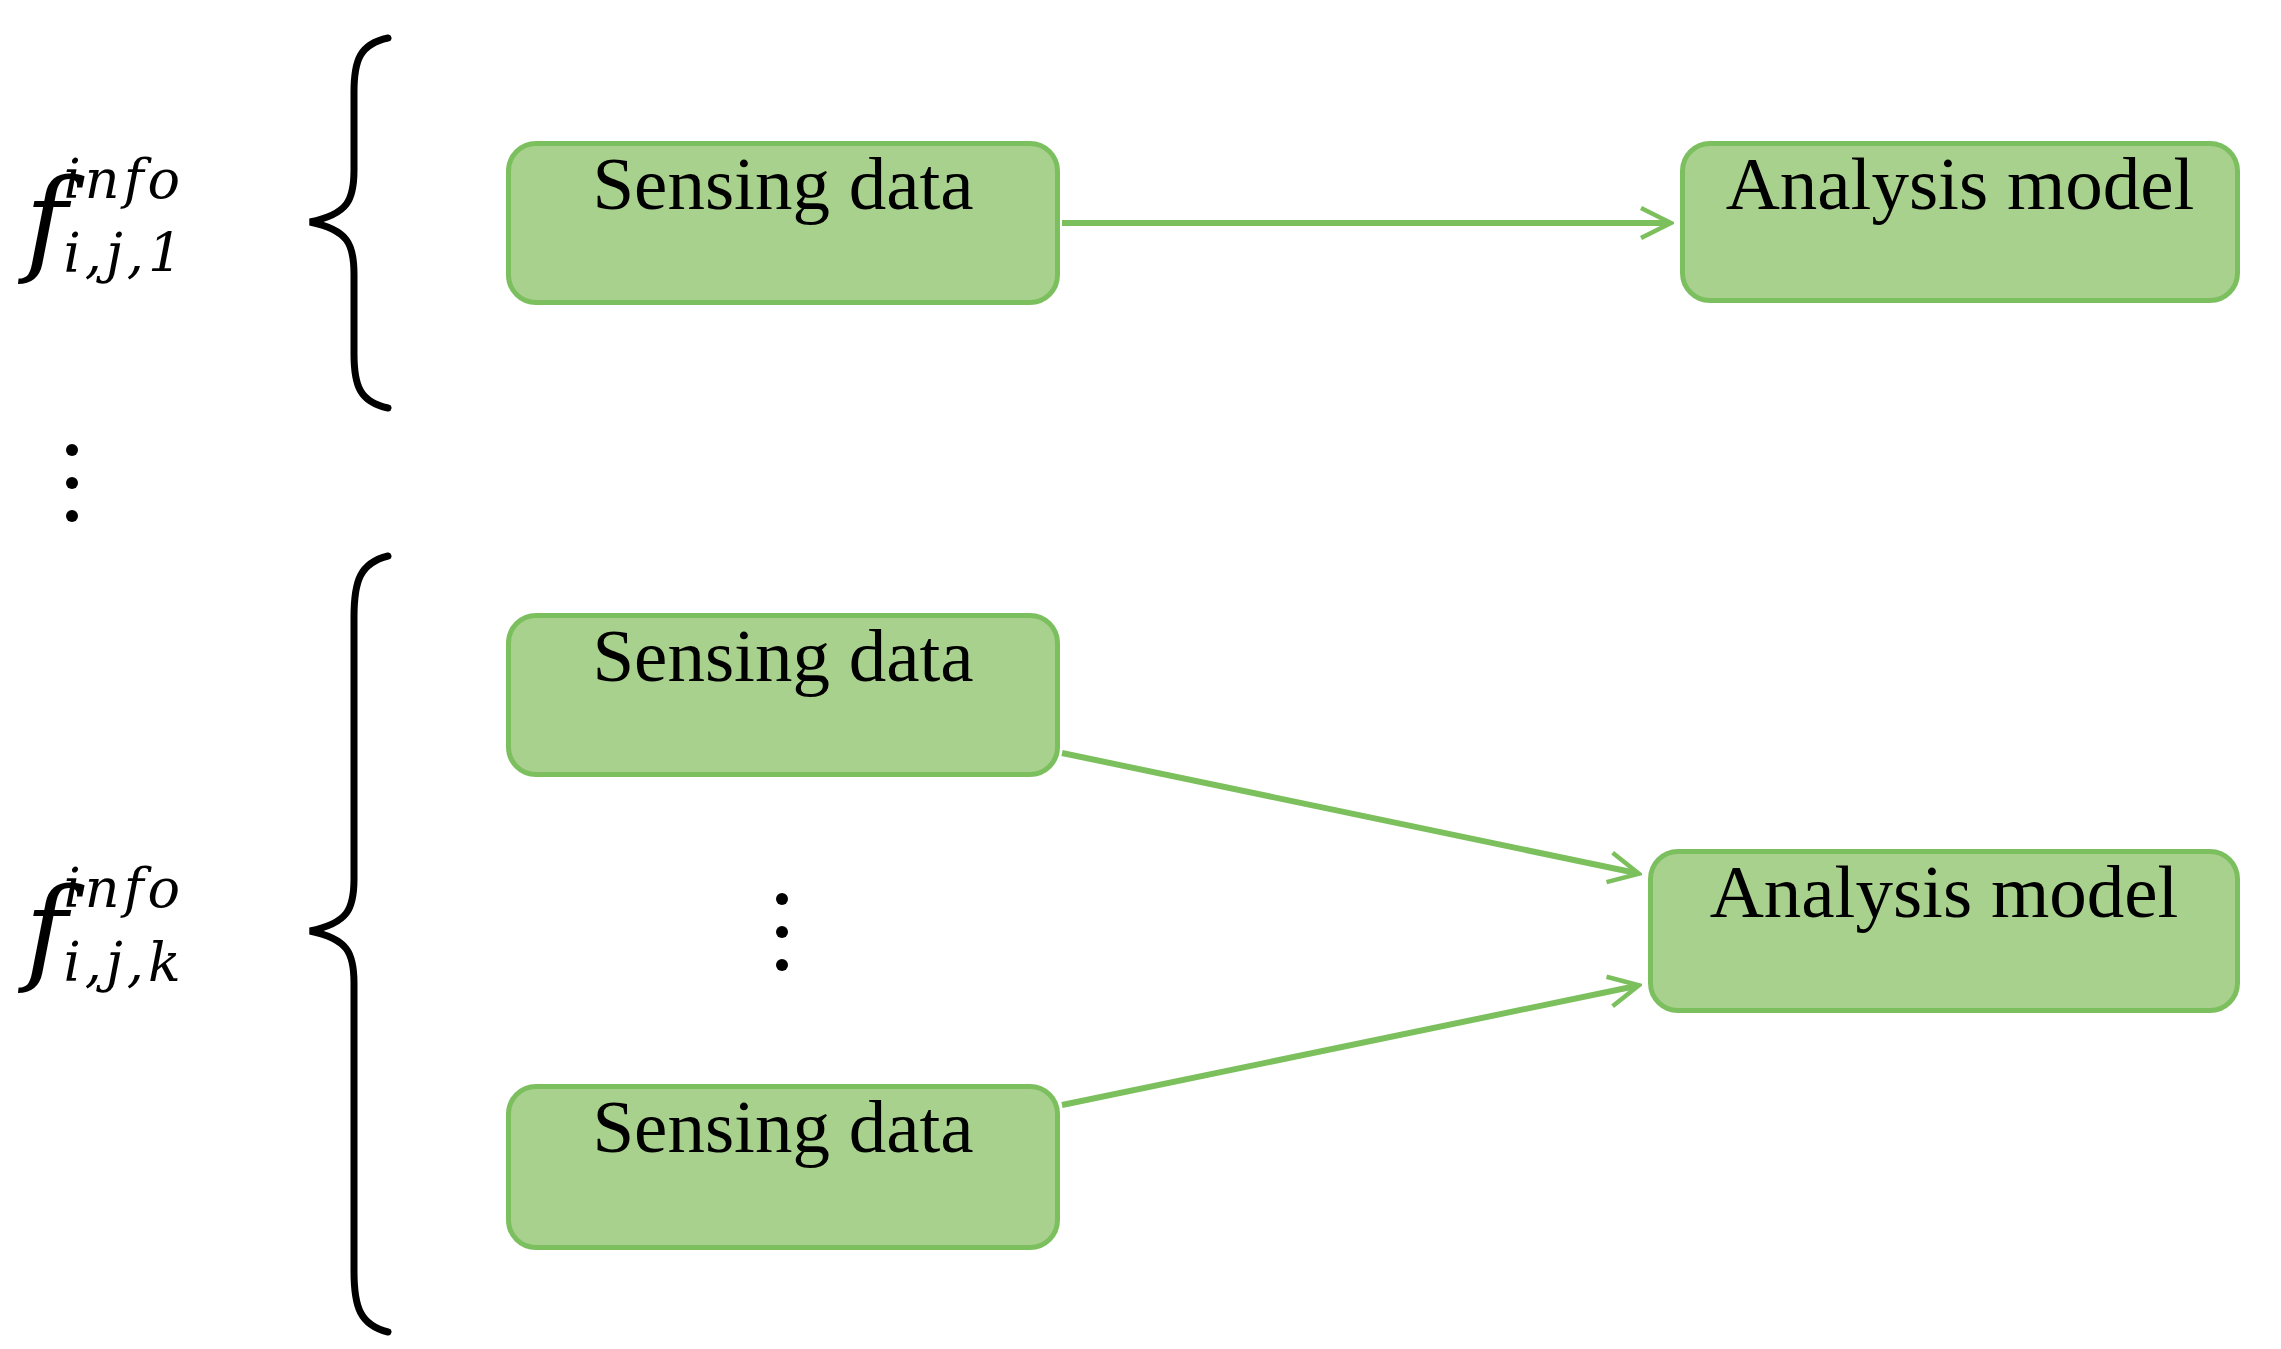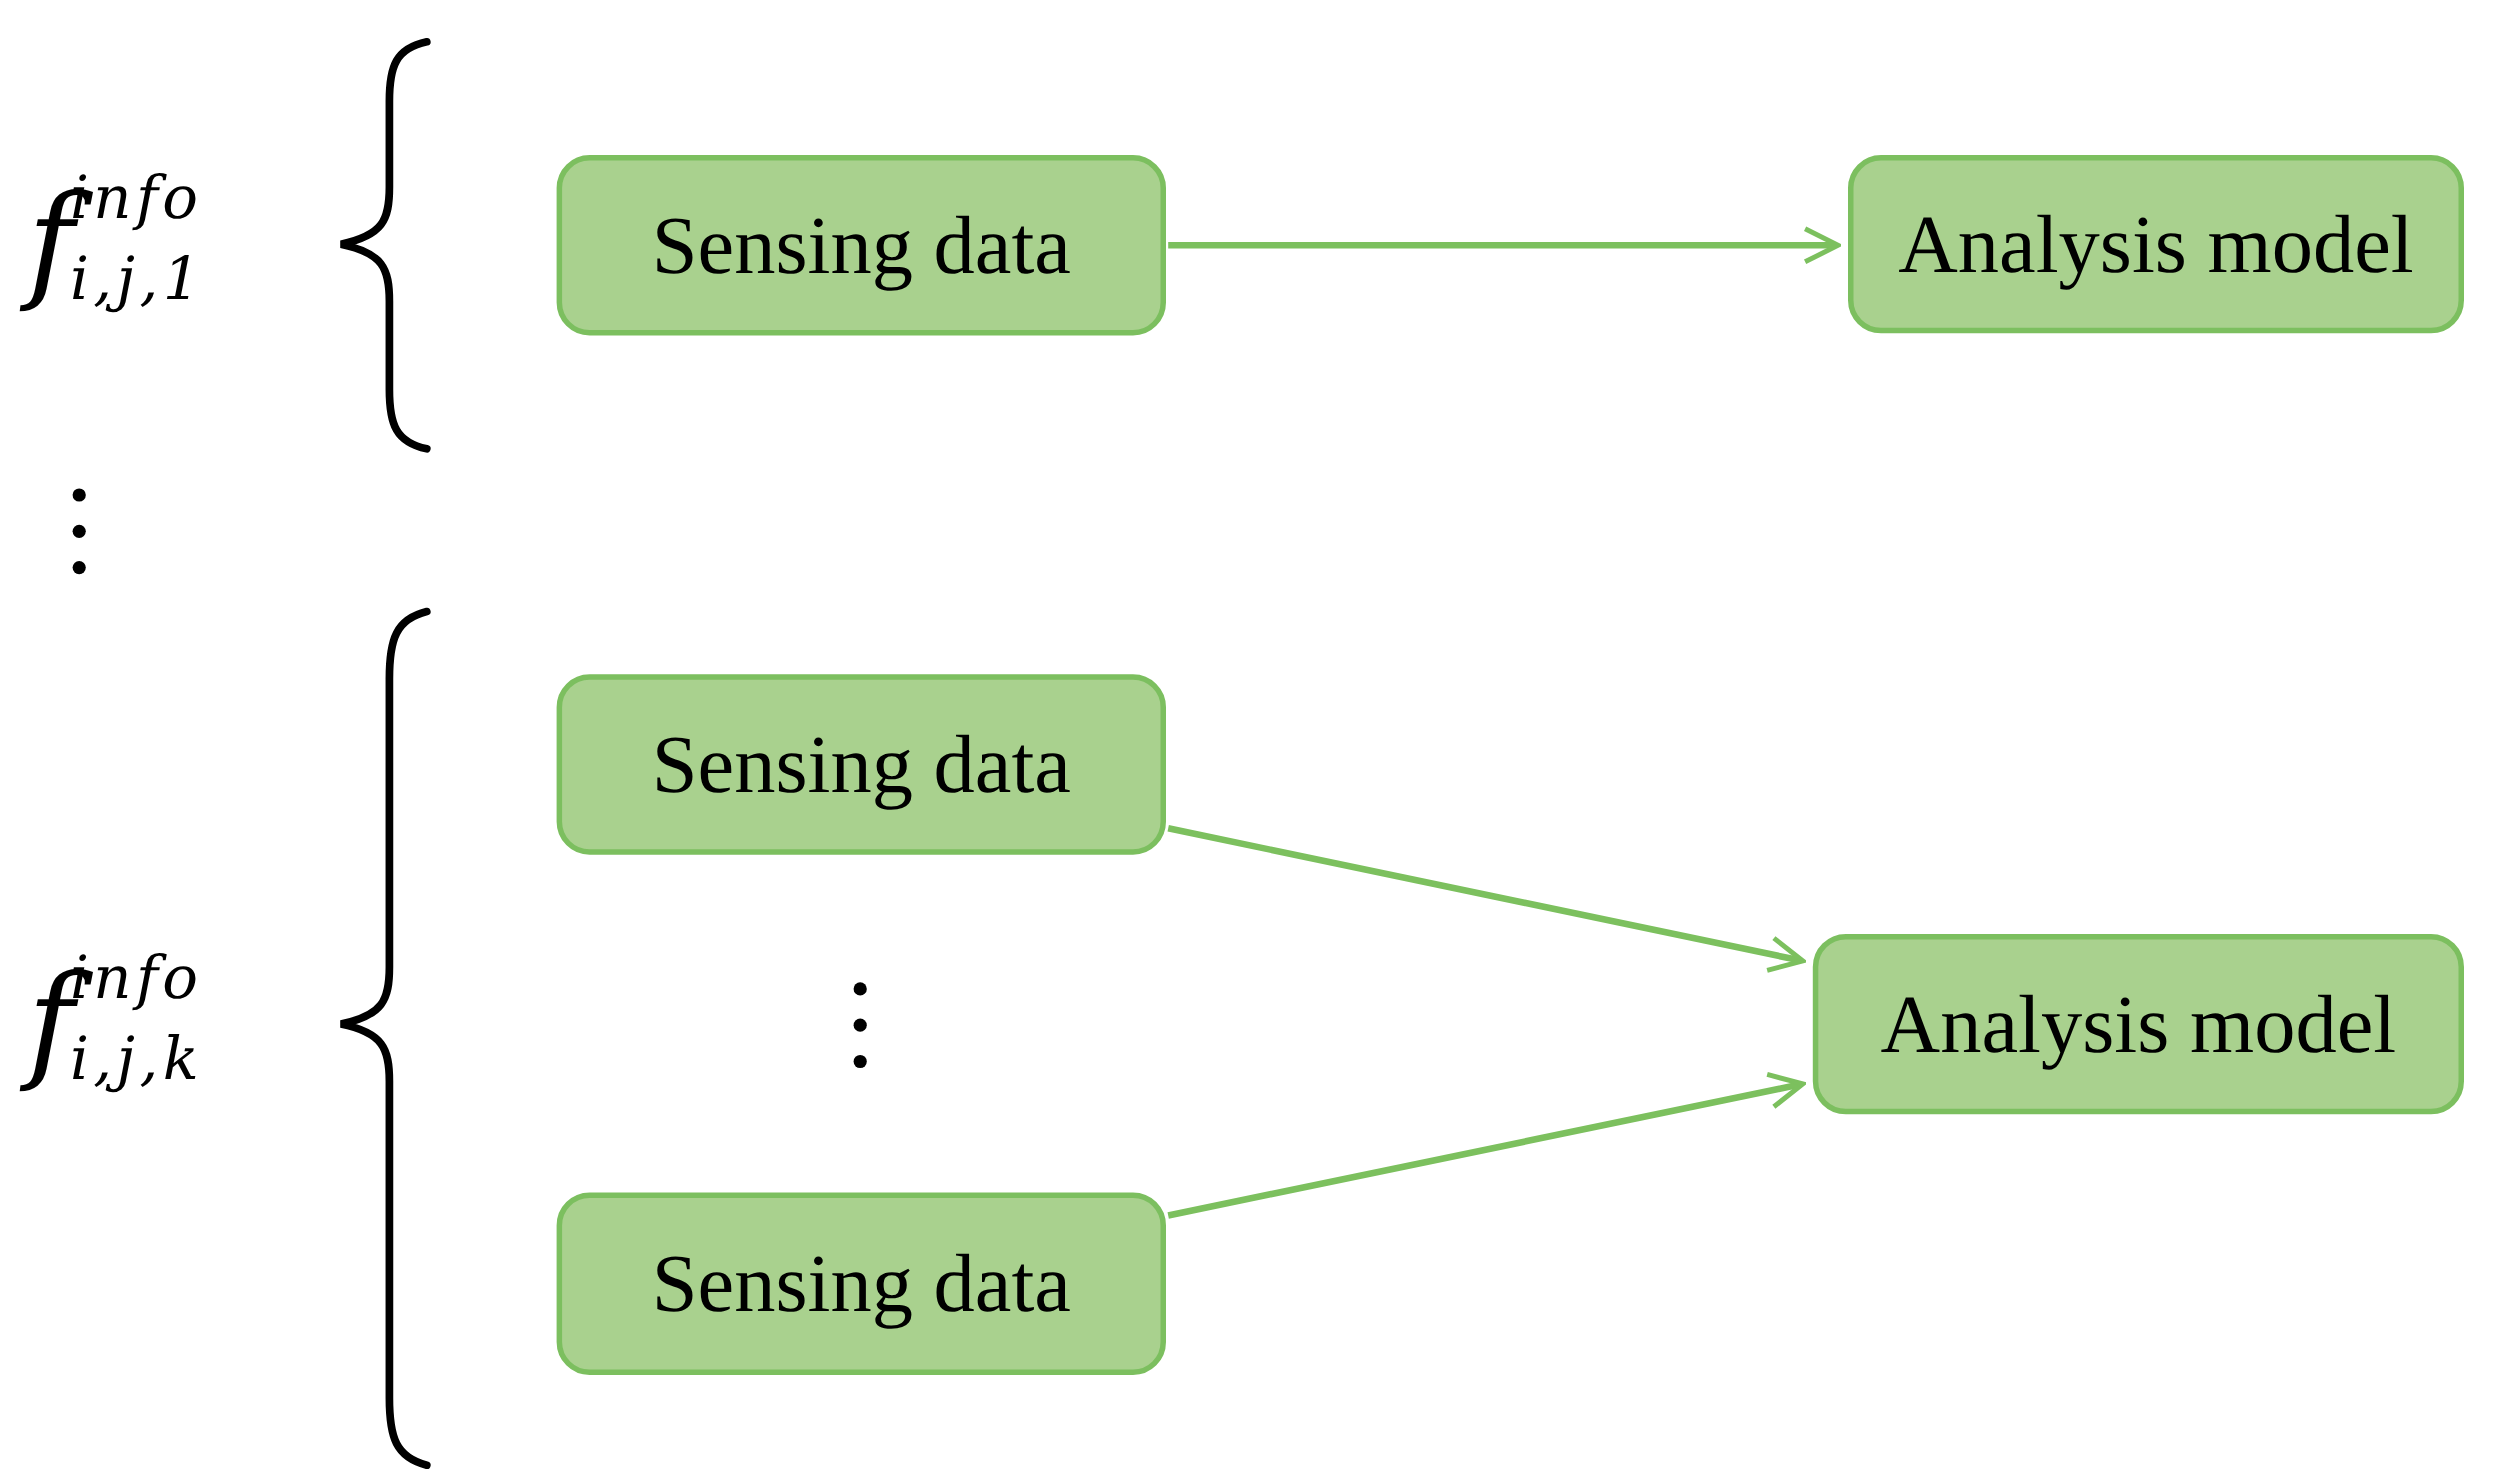--- a/index.html
+++ b/index.html
@@ -18,21 +18,21 @@
     overflow:hidden;
     font-family:"Liberation Serif", serif;
   }
   
   .node{
     position:absolute;
     box-sizing:border-box;
     background:var(--box-fill,#A9D18E);
     border:5px solid var(--box-border,#7CBF5F);
     border-radius:30px;
-    display:flex;align-items:center;justify-content:center;
+    display:flex;justify-content:center;
     color:var(--text,#000);
     font-size:75px;
     line-height:1;
     white-space:nowrap;
   }
   
   .math-label{
     position:absolute;
     display:flex;
     color:var(--text,#000);

